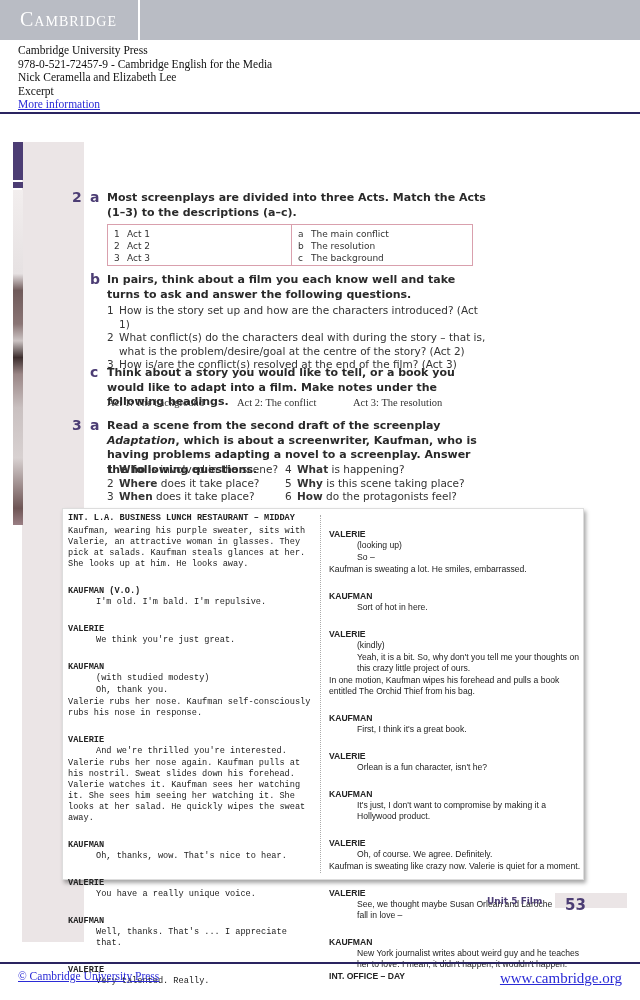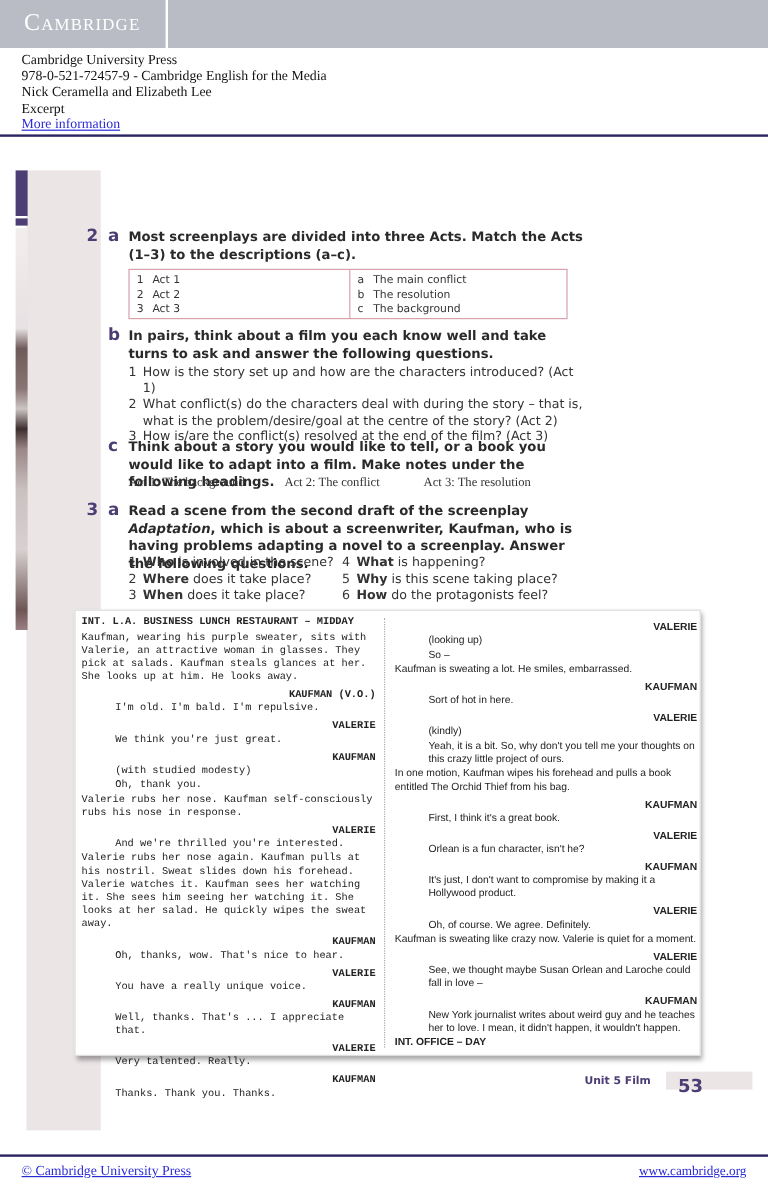--- a/index.html
+++ b/index.html
@@ -41,30 +41,30 @@
   .q2 .row { display: flex; }
   .q2 .n { width: 12px; flex: none; }
 
   
   .script { position: absolute; left: 62px; top: 508px; width: 522px; height: 372px; background: #ffffff; box-shadow: 2px 3px 4px rgba(0,0,0,0.35); border: 1px solid #ddd; font-family: "Liberation Sans", sans-serif; font-size: 8.6px; line-height: 11px; color: #222; }
   .script .colL { position: absolute; left: 5px; top: 4px; width: 245px; font-family: Liberation Mono, monospace; }
   .script .colR { position: absolute; left: 266px; top: 4px; width: 252px; }
   .script .sep { position: absolute; left: 257px; top: 6px; width: 0; height: 358px; border-left: 1px dotted #aaa; }
   .scene { font-weight: bold; margin-bottom: 2px; }
   .action { margin-bottom: 2px; }
-  .char { font-weight: bold; text-align: right; margin-top: 4px; }
+  .char { font-weight: bold; text-align: left; margin-top: 16px; }
   .dlg { padding-left: 28px; margin-bottom: 1px; }
 
   
   .unit { position: absolute; left: 487px; top: 896px; font-size: 9px; font-weight: bold; color: #4c3d74; }
   .page-num-box { position: absolute; left: 555px; top: 893px; width: 72px; height: 15px; background: #ebe5e6; }
   .page-num { position: absolute; left: 565px; top: 896px; font-size: 15px; font-weight: bold; color: #4c3d74; }
   .bottom-rule { position: absolute; left: 0; top: 962px; width: 640px; height: 1.5px; background: #2a2460; }
   .foot-left { position: absolute; left: 18px; top: 970px; font-family: "Liberation Serif", serif; font-size: 11.5px; color: #2b2bd6; text-decoration: underline; text-align: right; }
-  .foot-right { position: absolute; right: 18px; top: 970px; font-family: "Liberation Serif", serif; font-size: 11px; color: #2b2bd6; text-decoration: underline; margin-left: 23px; }
+  .foot-right { position: absolute; right: 18px; top: 970px; font-family: "Liberation Serif", serif; font-size: 15px; color: #2b2bd6; text-decoration: underline; margin-left: 23px; }
 </style>
 </head>
 <body>
 
 <div class="cam-banner">
   <div class="cam-logo">Cambridge</div>
   <div class="divider"></div>
 </div>
 <div class="meta">
   <div>Cambridge University Press</div>

